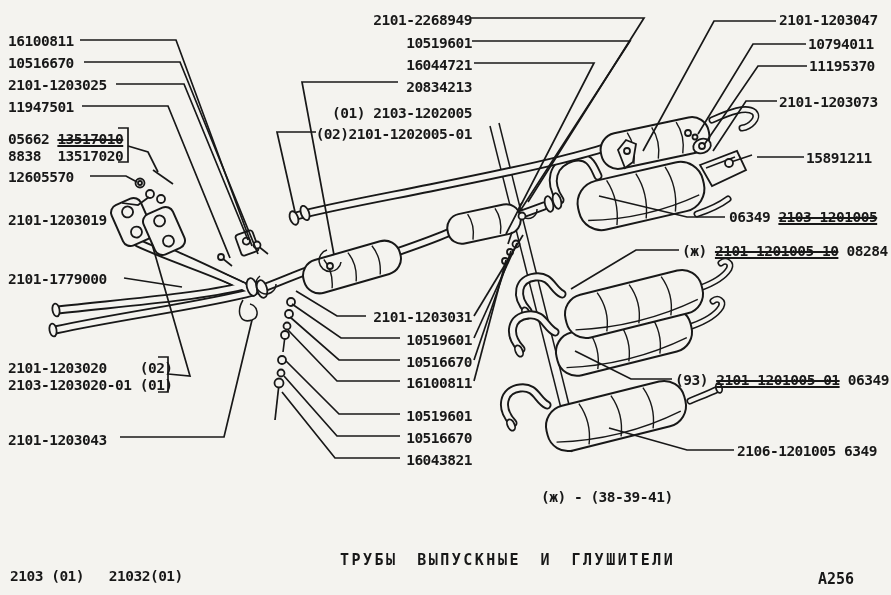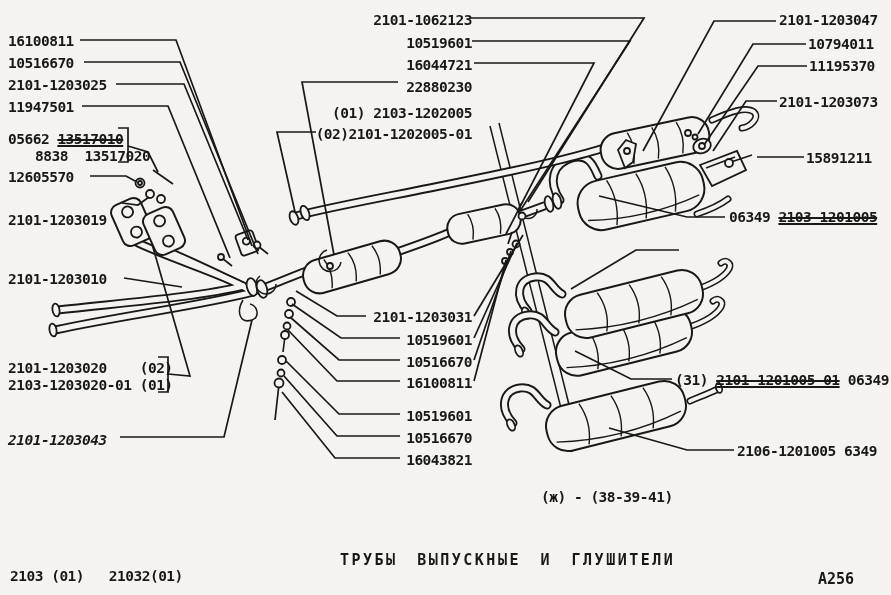--- a/index.html
+++ b/index.html
@@ -242,40 +242,41 @@
       <polyline class="ln" points="400,458 335,458 282,392"></polyline>
     </g>
   </svg>
 
   <div id="labels">
       <div class="lbl" style="left: 8px; top: 33px;"><span>16100811</span></div>
       <div class="lbl" style="left: 8px; top: 55px;"><span>10516670</span></div>
       <div class="lbl" style="left: 8px; top: 77px; text-align: right;"><span>2101-1203025</span></div>
       <div class="lbl" style="left: 8px; top: 99px;"><span>11947501</span></div>
       <div class="lbl" style="left: 8px; top: 131px;"><span>05662 </span><span class="su">13517010</span></div>
-      <div class="lbl" style="left: 8px; top: 148px; margin-left: 27px;"><span>8838  13517020</span></div>
+      <div class="lbl" style="left: 8px; top: 148px;"><span>8838  13517020</span></div>
       <div class="lbl" style="left: 8px; top: 169px;"><span>12605570</span></div>
       <div class="lbl" style="left: 8px; top: 196px; margin-top: 16px;"><span>2101-1203019</span></div>
-      <div class="lbl" style="left: 8px; top: 271px;"><span>2101-1203010</span></div>
+      <div class="lbl" style="left: 8px; top: 271px;"><span>2101-1779000</span></div>
       <div class="lbl" style="left: 8px; top: 360px;"><span>2101-1203020    (02)</span></div>
       <div class="lbl" style="left: 8px; top: 377px;"><span>2103-1203020-01 (01)</span></div>
-      <div class="lbl" style="left: 8px; top: 432px; font-style: italic;"><span>2101-1203043</span></div>
-      <div class="lbl" style="right: 419px; top: 12px;"><span>2101-1062123</span></div>
+      <div class="lbl" style="left: 8px; top: 432px;"><span>2101-1203043</span></div>
+      <div class="lbl" style="right: 419px; top: 12px;"><span>2101-2268949</span></div>
       <div class="lbl" style="right: 419px; top: 35px;"><span>10519601</span></div>
       <div class="lbl" style="right: 419px; top: 57px;"><span>16044721</span></div>
-      <div class="lbl" style="right: 419px; top: 79px;"><span>22880230</span></div>
+      <div class="lbl" style="right: 419px; top: 79px;"><span>20834213</span></div>
       <div class="lbl" style="right: 419px; top: 105px;"><span>(01) 2103-1202005</span></div>
       <div class="lbl" style="right: 419px; top: 126px;"><span>(02)2101-1202005-01</span></div>
       <div class="lbl" style="left: 779px; top: 12px;"><span>2101-1203047</span></div>
       <div class="lbl" style="left: 808px; top: 36px;"><span>10794011</span></div>
       <div class="lbl" style="left: 809px; top: 58px;"><span>11195370</span></div>
       <div class="lbl" style="left: 779px; top: 94px;"><span>2101-1203073</span></div>
       <div class="lbl" style="left: 806px; top: 150px;"><span>15891211</span></div>
       <div class="lbl" style="left: 729px; top: 209px;"><span>06349 </span><span class="su">2103-1201005</span></div>
-      <div class="lbl" style="left: 675px; top: 372px;"><span>(31) </span><span class="su">2101-1201005-01</span><span> 06349</span></div>
+      <div class="lbl" style="left: 682px; top: 243px;"><span>(ж) </span><span class="su">2101-1201005-10</span><span> 08284</span></div>
+      <div class="lbl" style="left: 675px; top: 372px;"><span>(93) </span><span class="su">2101-1201005-01</span><span> 06349</span></div>
       <div class="lbl" style="left: 737px; top: 443px;"><span>2106-1201005 6349</span></div>
       <div class="lbl" style="right: 419px; top: 309px;"><span>2101-1203031</span></div>
       <div class="lbl" style="right: 419px; top: 332px;"><span>10519601</span></div>
       <div class="lbl" style="right: 419px; top: 354px;"><span>10516670</span></div>
       <div class="lbl" style="right: 419px; top: 375px;"><span>16100811</span></div>
       <div class="lbl" style="right: 419px; top: 408px;"><span>10519601</span></div>
       <div class="lbl" style="right: 419px; top: 430px;"><span>10516670</span></div>
       <div class="lbl" style="right: 419px; top: 452px;"><span>16043821</span></div>
     </div>
 

